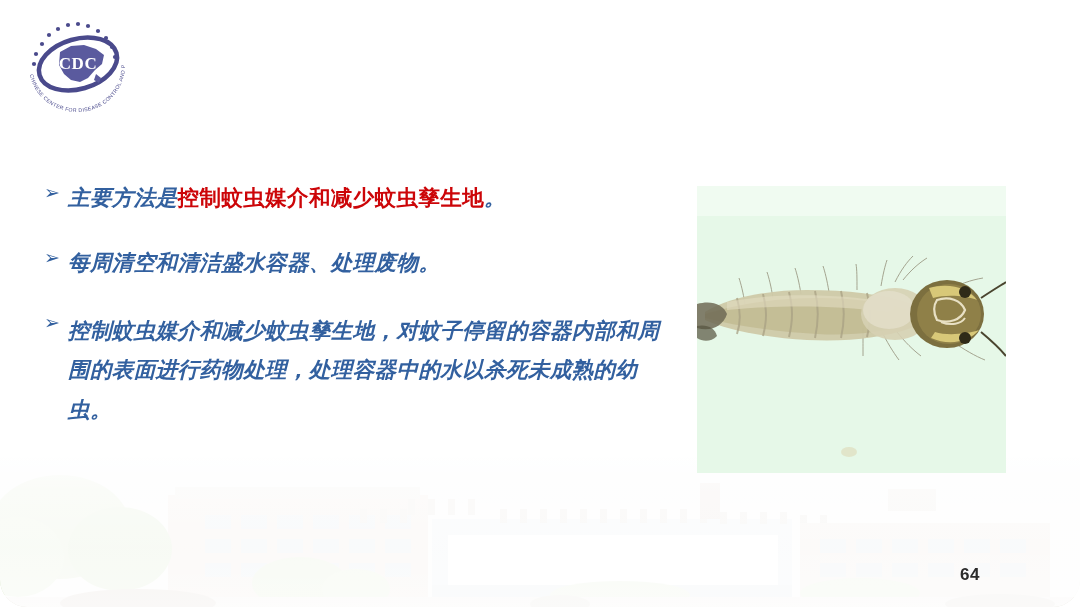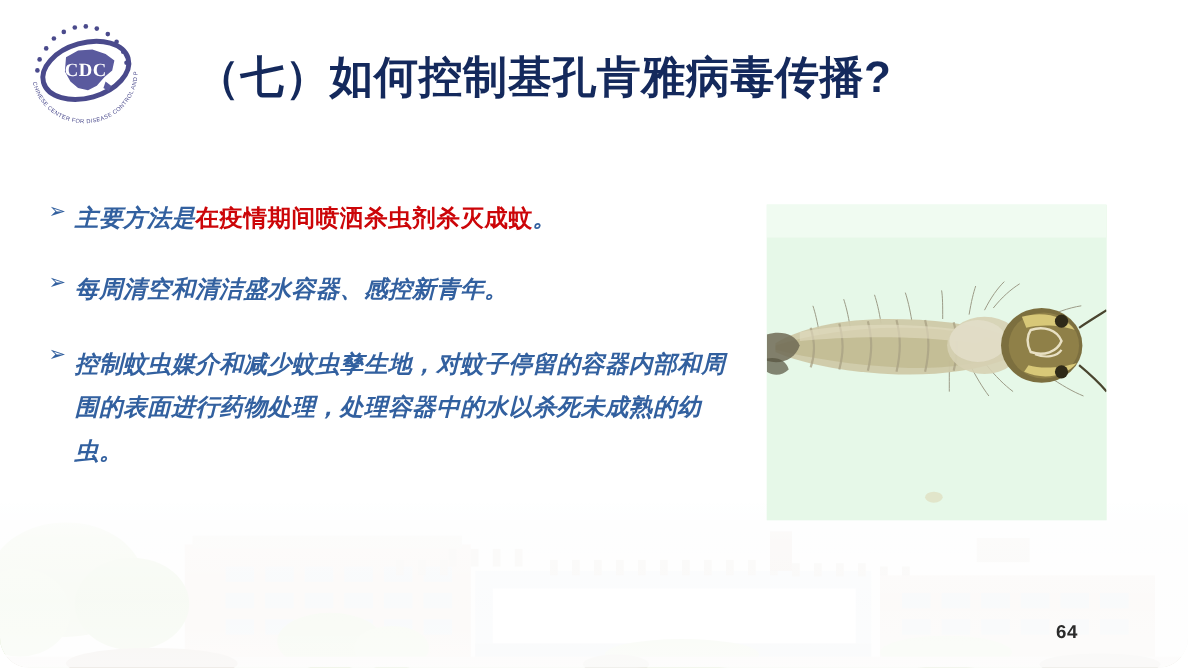--- a/index.html
+++ b/index.html
@@ -272,32 +272,31 @@
       <path d="M 80,66 L 85,70 L 83,75 L 78,72 Z" fill="#5a5a9e"></path>
 
       <text x="62" y="61" font-family="'Liberation Serif', serif" font-size="17" font-weight="bold" fill="#ffffff" text-anchor="middle" letter-spacing="0.5">CDC</text>
 
       <text font-family="'Liberation Sans', sans-serif" font-size="5.2" fill="#4a4a8c" letter-spacing="0.35">
         <textPath href="#ringBot" startOffset="6%">CHINESE CENTER FOR DISEASE CONTROL AND PREVENTION</textPath>
       </text>
     </svg>
   </div>
 
-  <div class="title">（七）如何控制基孔肯雅病毒传播?</div>
 
   <div class="bullets">
 
     <div class="bullet b1">
       <span class="arrow">➢</span>
-      <span class="line-body"><span class="blue">主要方法是</span><span class="red">在疫情期间喷洒杀虫剂杀灭成蚊</span><span class="blue">。</span></span>
+      <span class="line-body"><span class="blue">主要方法是</span><span class="red">控制蚊虫媒介和减少蚊虫孳生地</span><span class="blue">。</span></span>
     </div>
 
     <div class="bullet b2">
       <span class="arrow">➢</span>
-      <span class="line-body blue">每周清空和清洁盛水容器、感控新青年。</span>
+      <span class="line-body blue">每周清空和清洁盛水容器、处理废物。</span>
     </div>
 
     <div class="bullet b3">
       <span class="arrow">➢</span>
       <span class="line-body blue">控制蚊虫媒介和减少蚊虫孳生地，对蚊子停留的容器内部和周围的表面进行药物处理，处理容器中的水以杀死未成熟的幼虫。</span>
     </div>
 
   </div>
 
   <div class="photo-box">

